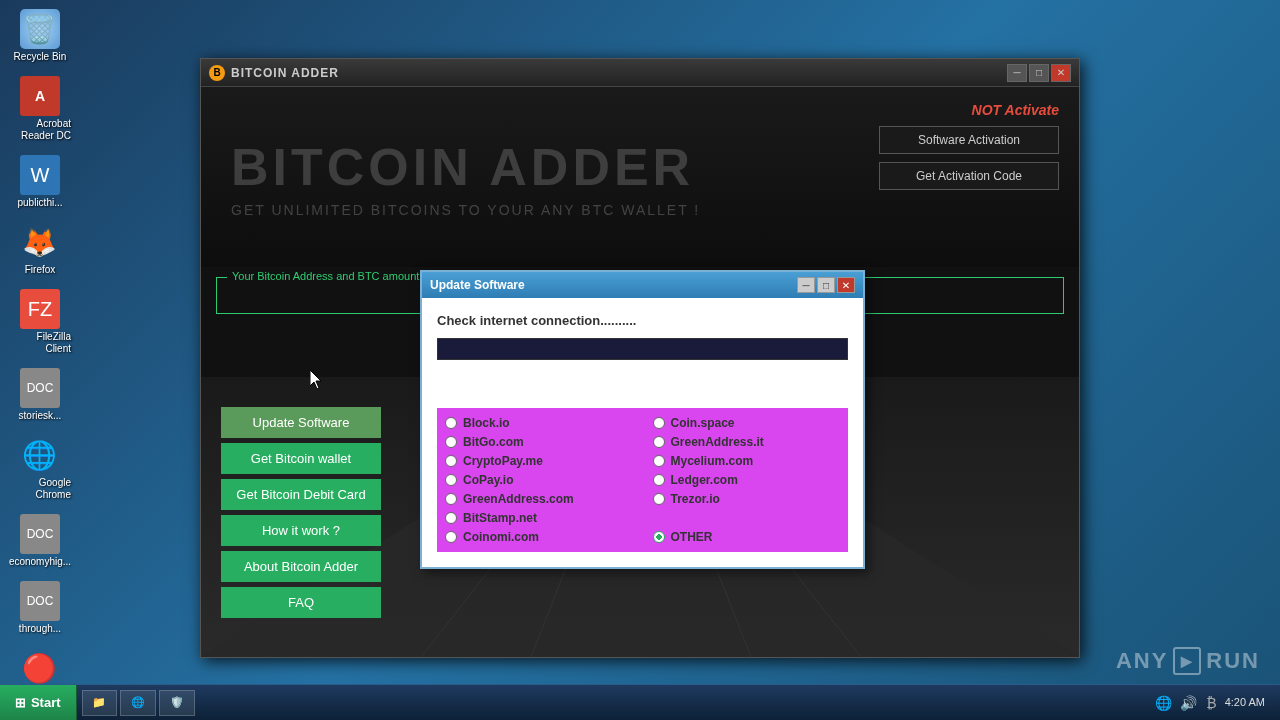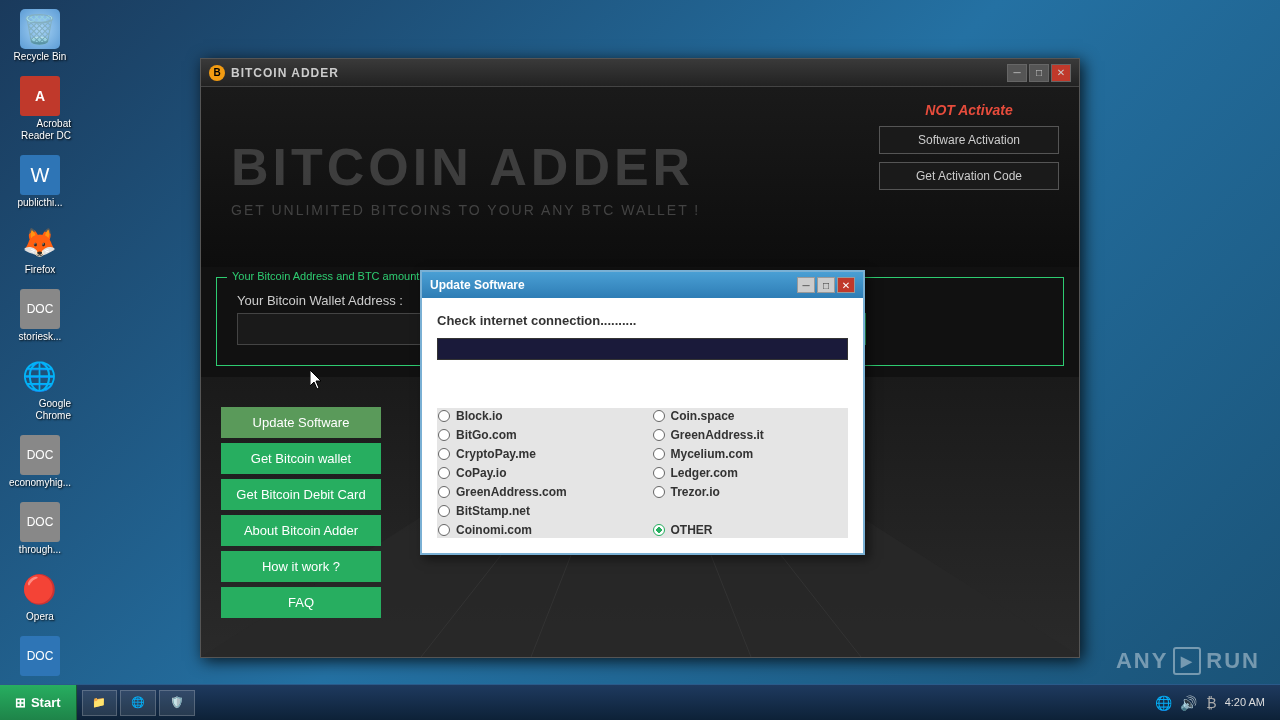--- a/index.html
+++ b/index.html
@@ -157,21 +157,21 @@
       letter-spacing: 2px;
       margin-top: 5px;
     }
 
     .activation-panel {
       position: absolute;
       top: 15px;
       right: 20px;
       display: flex;
       flex-direction: column;
-      align-items: center;
+      align-items: flex-end;
       gap: 8px;
     }
 
     .not-activate-text {
       color: #e74c3c;
       font-style: italic;
       font-size: 14px;
       font-weight: bold;
     }
 
@@ -338,22 +338,22 @@
       height: 22px;
       background: #1a1a3a;
       border: 1px solid #333;
       margin-bottom: 10px;
     }
 
     .dialog-wallets {
       display: grid;
       grid-template-columns: 1fr 1fr;
       gap: 5px 20px;
-      padding: 1px;
-      background: #e5e5e5;
+      padding: 8px;
+      background: #d946ef;
       margin-top: 48px;
     }
 
     .wallet-option {
       display: flex;
       align-items: center;
       gap: 6px;
       font-size: 12px;
       color: #333;
     }
@@ -515,20 +515,24 @@
     <div class="desktop-icon">
       <div class="icon-img word-icon">W</div>
       <span class="icon-label">publicthi...</span>
     </div>
 
     <div class="desktop-icon">
       <div class="icon-img firefox-icon">🦊</div>
       <span class="icon-label">Firefox</span>
     </div>
 
+    <div class="desktop-icon">
+      <div class="icon-img filezilla-icon">FZ</div>
+      <span class="icon-label">FileZilla Client</span>
+    </div>
 
     <div class="desktop-icon">
       <div class="icon-img" style="background:#888;border-radius:3px;font-size:12px;color:white;">DOC</div>
       <span class="icon-label">storiesk...</span>
     </div>
 
     <div class="desktop-icon">
       <div class="icon-img chrome-icon">🌐</div>
       <span class="icon-label">Google Chrome</span>
     </div>
@@ -577,50 +581,39 @@
 
         <div class="activation-panel">
           <span class="not-activate-text">NOT Activate</span>
           <button class="activation-btn">Software Activation</button>
           <button class="activation-btn">Get Activation Code</button>
         </div>
       </div>
 
       <div class="input-section">
         <span class="input-section-label">Your Bitcoin Address and BTC amount</span>
-        <div class="input-row">
-          <div class="input-group">
-            <span class="input-label">Your Bitcoin Wallet Address :</span>
-            <input class="wallet-input" type="text" value="" style="">
-          </div>
-          <div class="btc-amount-group">
-            <span class="btc-input-label">BTC amount :</span>
-            <input class="btc-input" type="text" value="" style="">
-          </div>
-          <button class="start-btn">START</button>
-        </div>
       </div>
 
       <div style="position:absolute;bottom:0;left:0;right:0;height:280px;background:linear-gradient(to bottom,#1a1a1a,#2a2a2a);overflow:hidden;">
 
         <svg width="880" height="280" style="position:absolute;bottom:0;left:0;">
           <polygon points="440,0 0,280 880,280" fill="rgba(40,40,40,0.8)"></polygon>
           <line x1="440" y1="0" x2="220" y2="280" stroke="#333" stroke-width="1"></line>
           <line x1="440" y1="0" x2="330" y2="280" stroke="#333" stroke-width="1"></line>
           <line x1="440" y1="0" x2="550" y2="280" stroke="#333" stroke-width="1"></line>
           <line x1="440" y1="0" x2="660" y2="280" stroke="#333" stroke-width="1"></line>
         </svg>
       </div>
 
       <div class="left-menu">
         <button class="menu-btn" style="background:#5a9a5a;">Update Software</button>
         <button class="menu-btn">Get Bitcoin wallet</button>
         <button class="menu-btn">Get Bitcoin Debit Card</button>
+        <button class="menu-btn">How it work ?</button>
         <button class="menu-btn">About Bitcoin Adder</button>
-        <button class="menu-btn">How it work ?</button>
         <button class="menu-btn">FAQ</button>
 
       </div>
 
     </div>
   </div>
 
   <div class="update-dialog">
     <div class="dialog-titlebar">
       <span class="dialog-title">Update Software</span>

